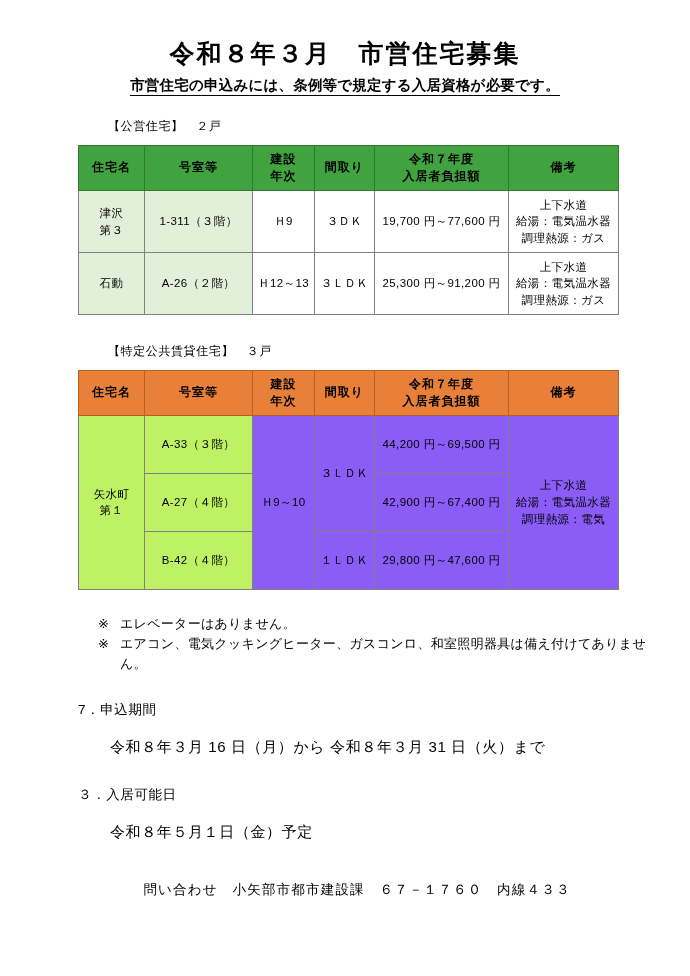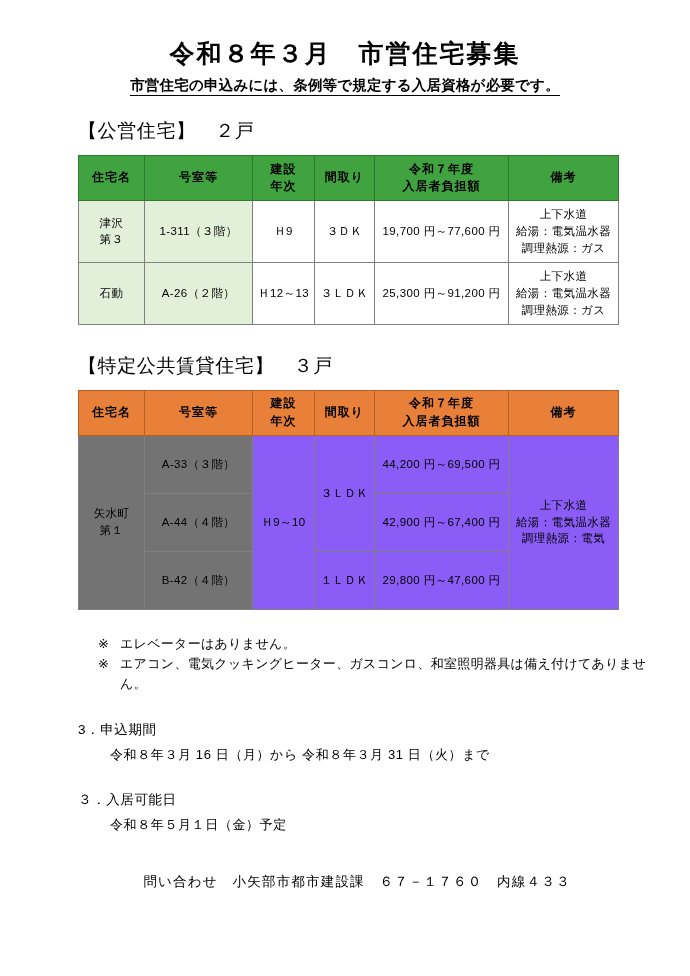--- a/index.html
+++ b/index.html
@@ -53,31 +53,31 @@
   .section {
     margin-left: 78px;
   }
   .sec-num {
     font-size: 13.5px;
     letter-spacing: 0.6px;
     margin-top: 27px;
     line-height: 1.4;
   }
   .sec-body {
-    font-size: 13px;
+    font-size: 15px;
     letter-spacing: 0.6px;
     margin-left: 32px;
-    margin-top: 5px;
+    margin-top: 16px;
     line-height: 1.5;
   }
   .group-label {
-    font-size: 19px;
+    font-size: 12px;
     letter-spacing: 0.6px;
     margin-top: 22px;
-    margin-left: 0;
+    margin-left: 30px;
     line-height: 1.4;
   }
 
   
   .tbl-wrap {
     margin-top: 10px;
     margin-left: 0px;
   }
   table.housing {
     border-collapse: collapse;
@@ -102,21 +102,21 @@
     letter-spacing: 1px;
   }
   
   .t-green thead th { background: #41a340; border-color: #2f7a2e; }
   .t-green { border: 1.5px solid #555; }
   .t-green td.fill { background: #e2f0d9; }
   .t-green td { background: #ffffff; }
 
   
   .t-orange thead th { background: #e8803a; border-color: #b85f22; }
-  .t-orange td.fill { background: #737373; }
+  .t-orange td.fill { background: #bef264; }
   .t-orange td { background: #8b5cf6; }
 
   td.remarks {
     text-align: left;
     padding-left: 9px;
     letter-spacing: 0.3px;
     line-height: 1.62;
     font-size: 11.5px;
   }
   .nm { white-space: pre-line; }
@@ -250,21 +250,21 @@
 第１</td>
             <td class="fill">A-33（３階）</td>
             <td rowspan="3">Ｈ9～10</td>
             <td rowspan="2">３ＬＤＫ</td>
             <td>44,200 円～69,500 円</td>
             <td class="remarks nm" rowspan="3">上下水道
 給湯：電気温水器
 調理熱源：電気</td>
           </tr>
           <tr style="height:58px">
-            <td class="fill">A-44（４階）</td>
+            <td class="fill">A-27（４階）</td>
             <td>42,900 円～67,400 円</td>
           </tr>
           <tr style="height:58px">
             <td class="fill">B-42（４階）</td>
             <td>１ＬＤＫ</td>
             <td>29,800 円～47,600 円</td>
           </tr>
         </tbody>
       </table>
     </div>
@@ -278,21 +278,21 @@
     <span class="note-line">
       <span class="mark">※</span>
       <span>エアコン、電気クッキングヒーター、ガスコンロ、和室照明器具は備え付けてありませ</span>
     </span>
     <span class="note-line">
       <span>ん。</span>
     </span>
   </div>
 
   <div class="section">
-    <div class="sec-num">3．申込期間</div>
+    <div class="sec-num">7．申込期間</div>
     <div class="sec-body">令和８年３月 16 日（月）から 令和８年３月 31 日（火）まで</div>
   </div>
 
   <div class="section">
     <div class="sec-num">３．入居可能日</div>
     <div class="sec-body">令和８年５月１日（金）予定</div>
   </div>
 
   <div class="footer">問い合わせ　小矢部市都市建設課　６７－１７６０　内線４３３</div>
 

